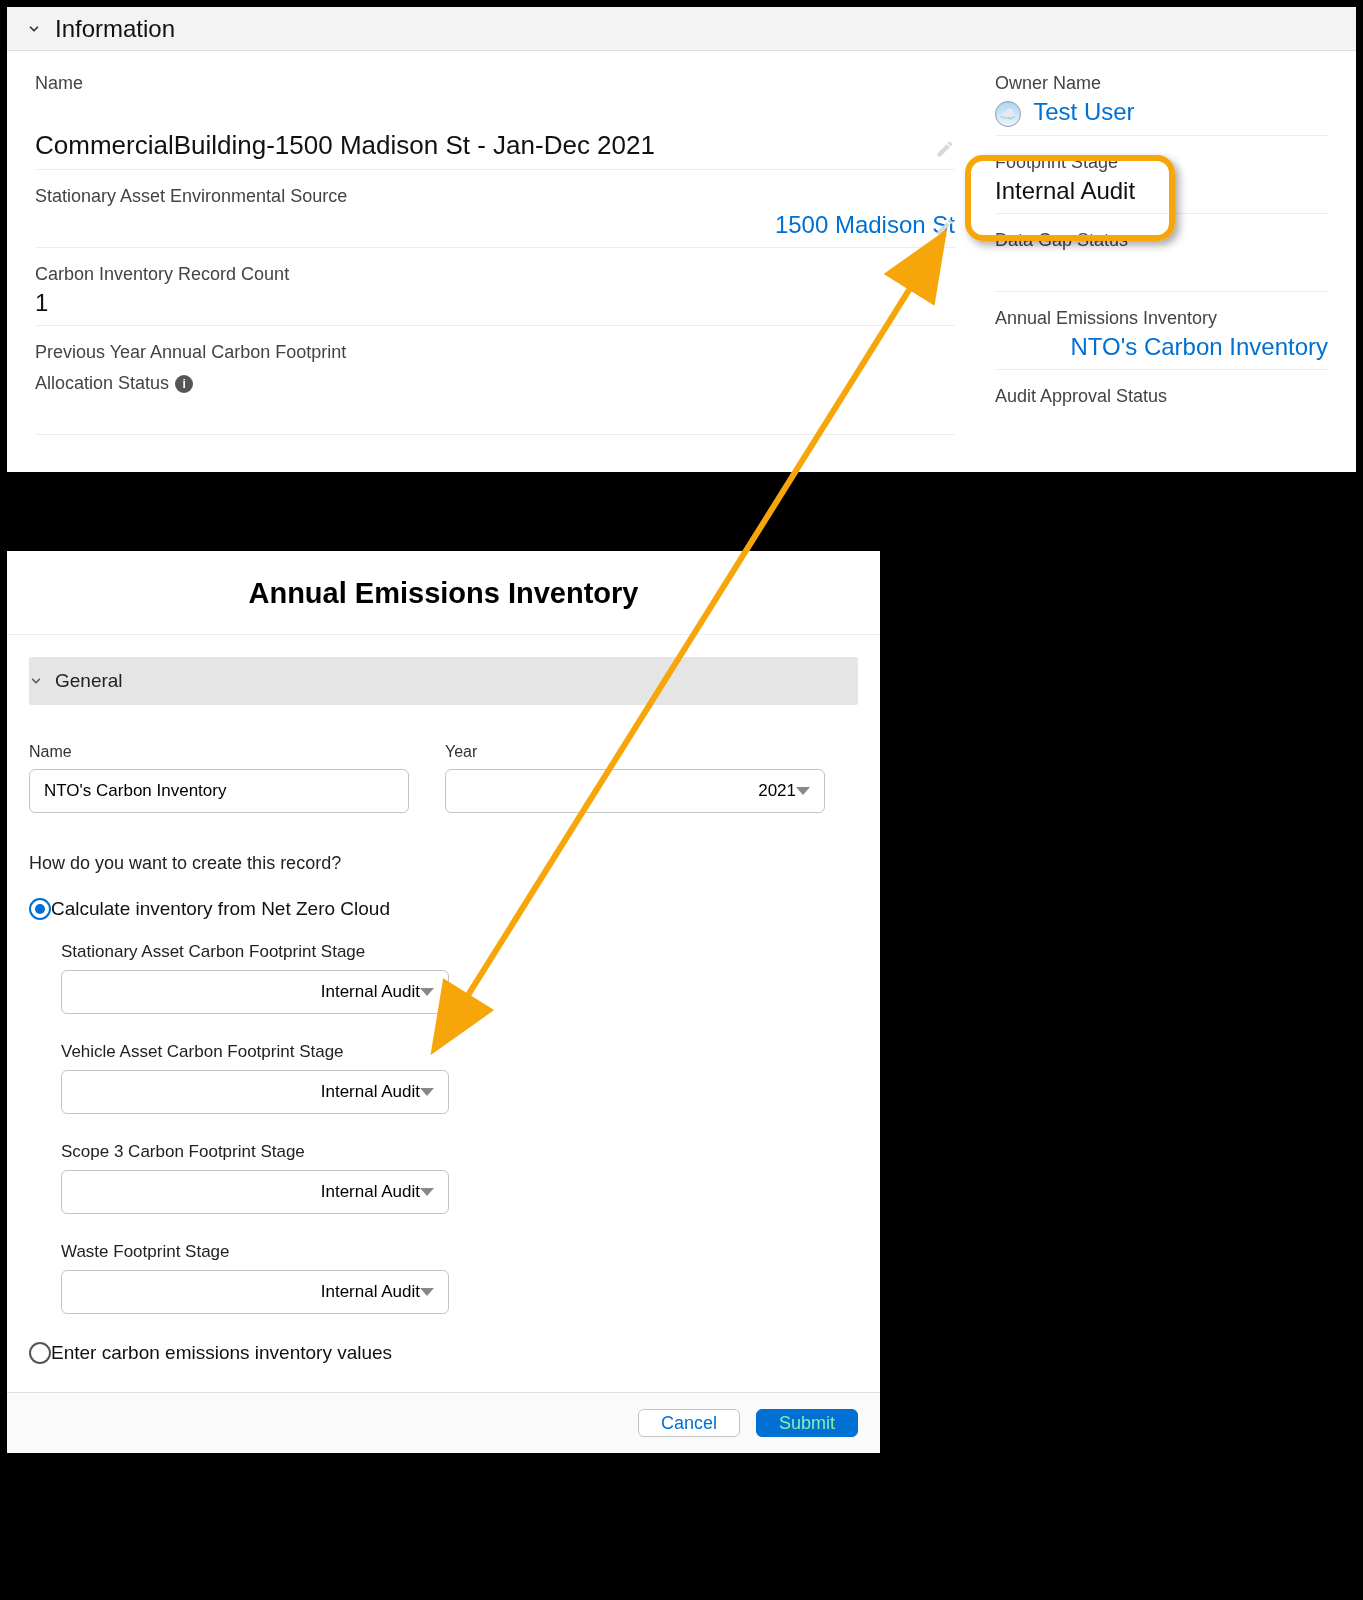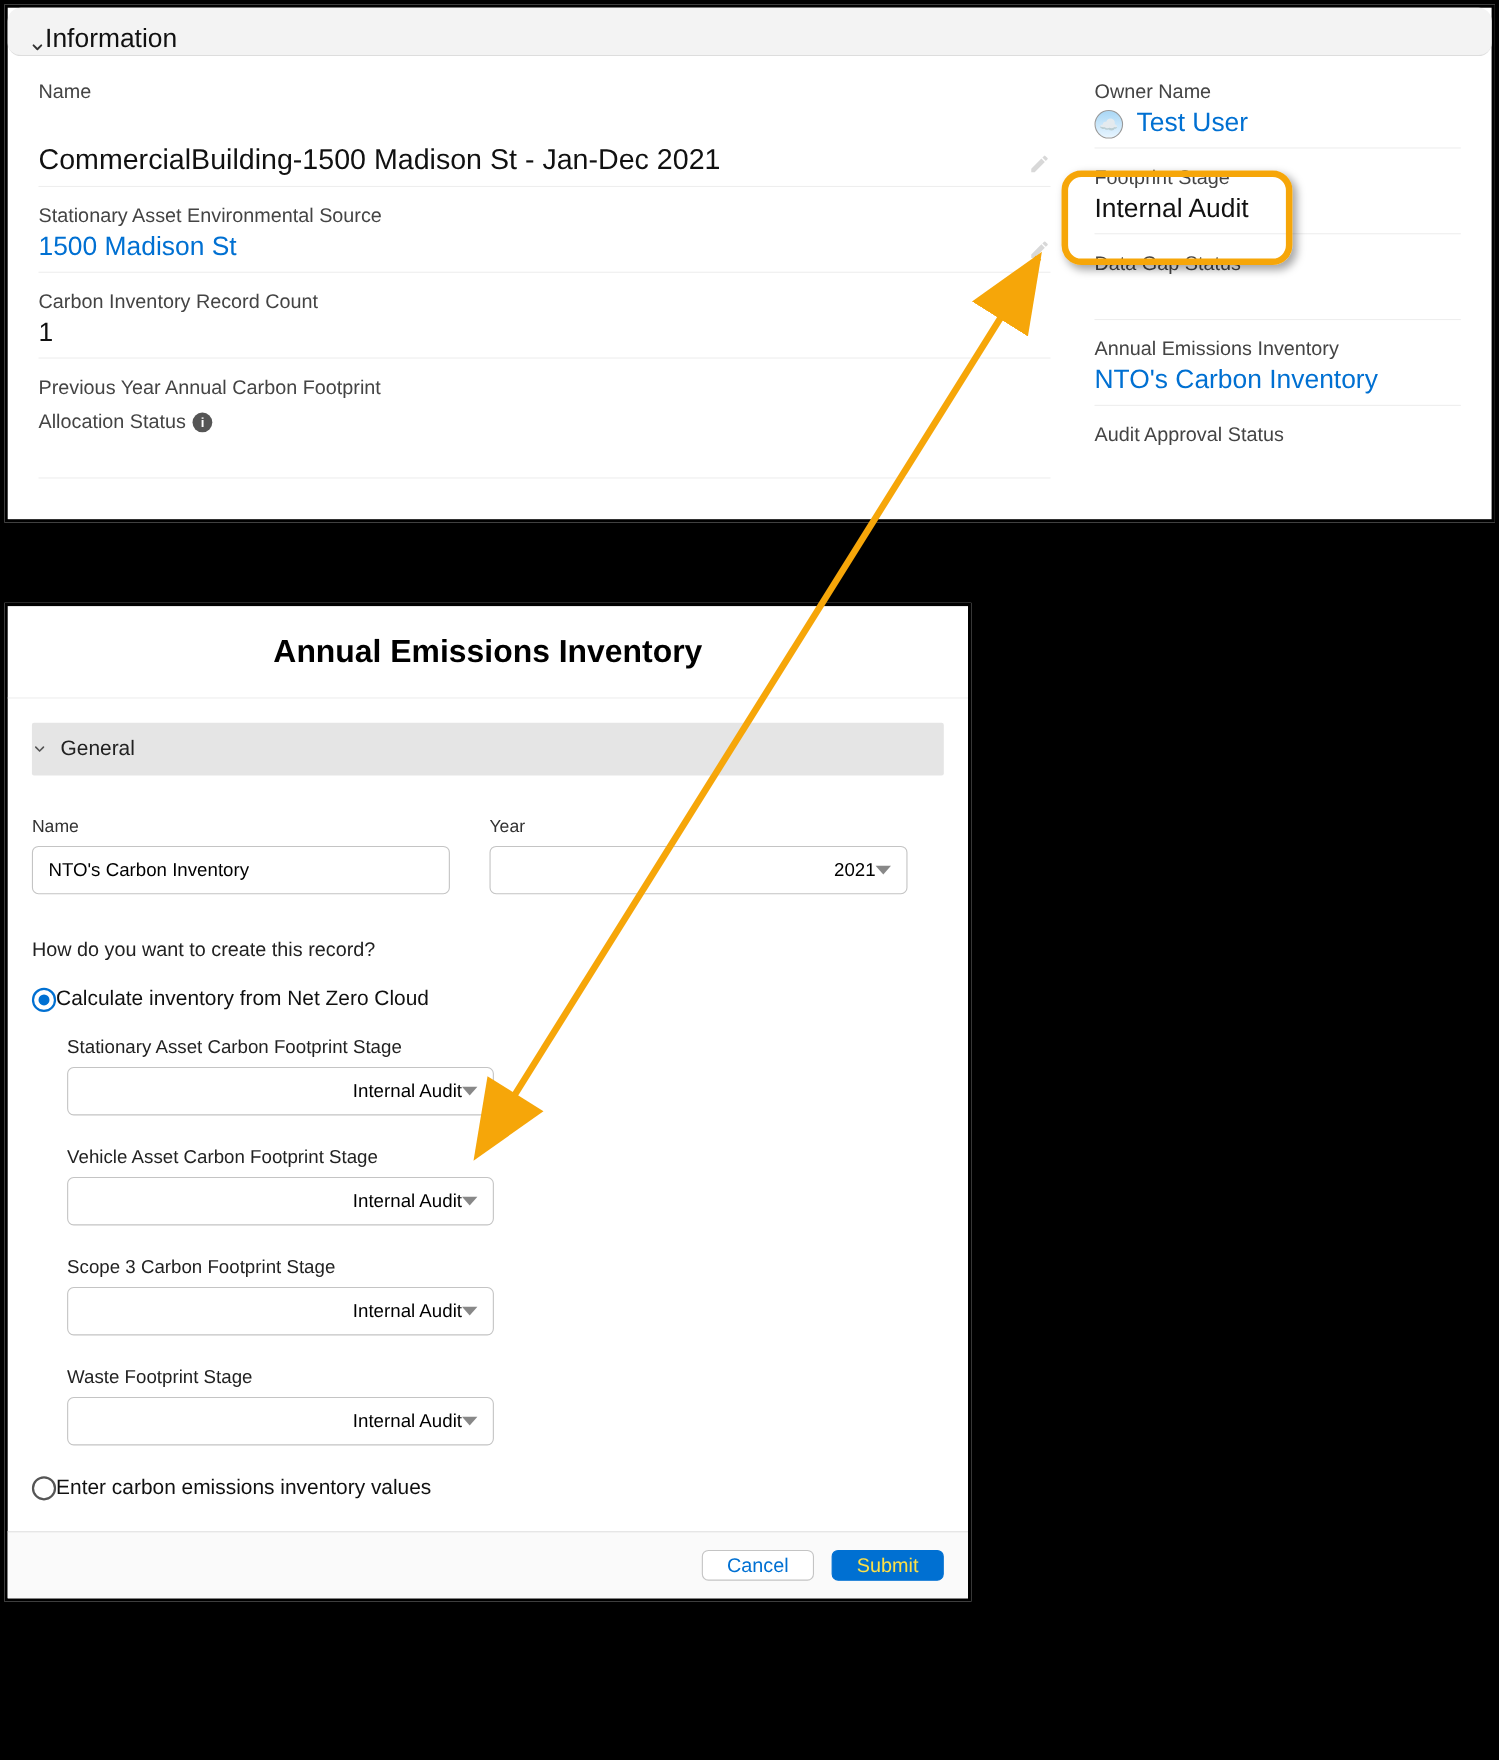--- a/index.html
+++ b/index.html
@@ -21,40 +21,40 @@
     width: 1355px;
     height: 471px;
     background: #fff;
     border: 3px solid #000;
   }
   .info-header {
     height: 44px;
     background: #f3f3f3;
     border-bottom: 1px solid #ddd;
     display: flex;
-    align-items: flex-end;
+    align-items: center;
     padding-left: 20px;
-    border-radius: 12px;
+    gap: 14px;
   }
   .chev { width: 14px; height: 14px; display:inline-block; }
   .chev svg { width:100%; height:100%; }
   .section-title { font-size: 24px; font-weight: 500; color: #111; }
   .info-body {
     display: flex;
     padding: 22px 28px 10px 28px;
     gap: 40px;
   }
   .col-left { flex: 0 0 920px; }
   .col-right { flex: 1; }
   .field { margin-bottom: 10px; position: relative; }
   .field-row-border { border-bottom: 1px solid #eee; padding-bottom: 8px; margin-bottom: 16px; }
   .field-label { font-size: 18px; color: #444; margin-bottom: 4px; display:flex; align-items:center; gap:6px;}
   .field-value { font-size: 24px; color: #111; }
   .field-value-lg { font-size: 26px; margin-top: 36px; }
-  .link { color: #0070d2; }
+  .link { color: #0070d2; text-align: right; }
   .edit-pencil {
     position: absolute;
     right: 0;
     bottom: 10px;
     width: 20px; height: 20px;
     color: #ccc;
   }
   .avatar {
     display: inline-flex;
     width: 26px; height: 26px;
@@ -143,21 +143,21 @@
     display:flex; justify-content:flex-end; gap:16px;
     padding: 16px 22px;
     margin-top: 28px;
   }
   .btn {
     height:28px; padding:0 22px; border-radius:6px;
     font-size:18px; display:inline-flex;align-items:center;justify-content:center;
     cursor:pointer;
   }
   .btn-outline { background:#fff;border:1px solid #c4c4c4;color:#0070d2;}
-  .btn-primary { background:#0070d2;border:1px solid #0070d2;color:#fde047;}
+  .btn-primary { background:#0070d2;border:1px solid #0070d2;color:#86efac;}
 
   
   .arrow-svg {
     position:absolute;
     pointer-events:none;
   }
 </style>
 </head>
 <body>
 

